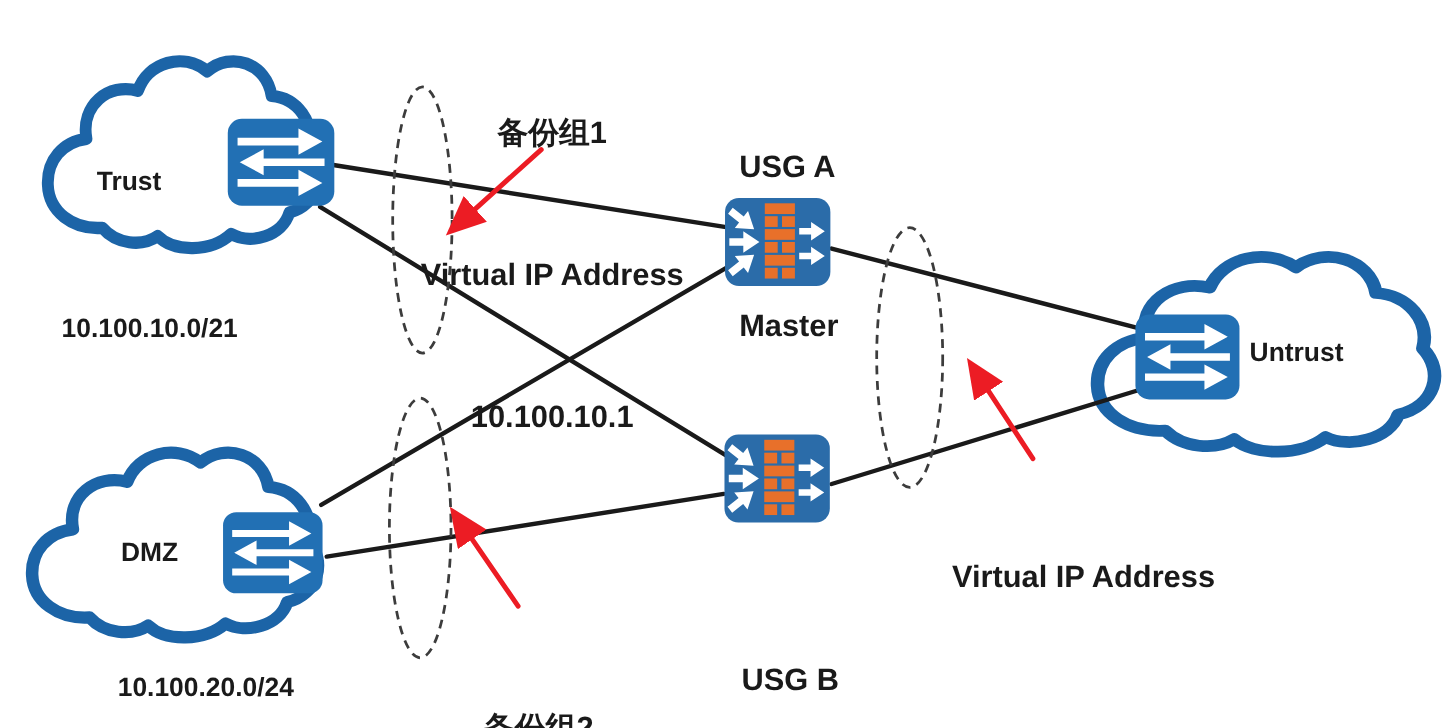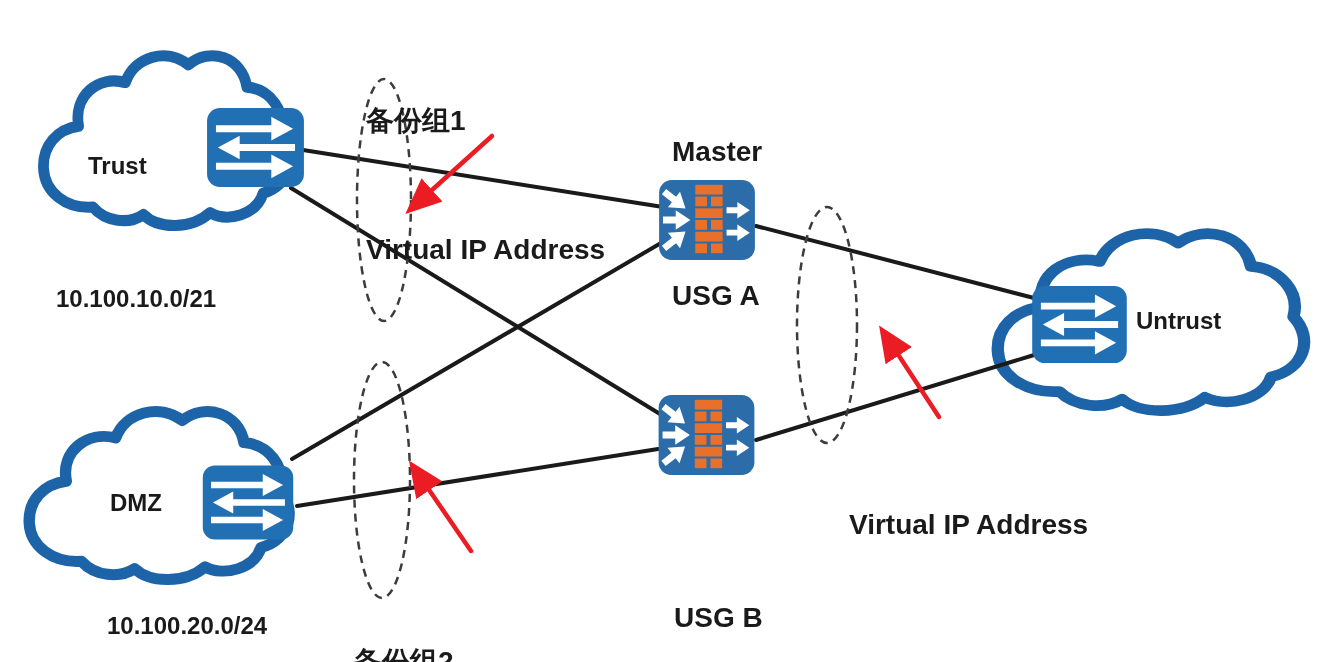--- a/index.html
+++ b/index.html
@@ -5,21 +5,21 @@
   html,body{margin:0;padding:0;background:#ffffff;}
   .stage{position:relative;width:1324px;height:662px;background:#ffffff;overflow:hidden;
          font-family:"Liberation Sans","DejaVu Sans",sans-serif;}
   .scene{position:absolute;left:0;top:0;}
   .cloud{fill:#ffffff;stroke:#1c64a7;stroke-linejoin:round;stroke-linecap:round;}
   .link{stroke:#1a1a1a;stroke-width:4;stroke-linecap:round;}
   .grp-ellipse{fill:none;stroke:#3c3c3c;stroke-width:2.5;stroke-dasharray:8 6;}
   .pointer{stroke:#ec1c24;stroke-width:4.5;stroke-linecap:round;}
   .lbl{position:absolute;font-weight:700;font-size:24px;color:#1a1a1a;white-space:pre;}
   .fwlbl{position:absolute;font-weight:700;font-size:28px;color:#1a1a1a;line-height:48px;white-space:pre;}
-  .grp{position:absolute;width:272px;font-weight:700;font-size:28px;color:#1a1a1a;white-space:pre;}
+  .grp{position:absolute;width:272px;text-align:center;font-weight:700;font-size:28px;color:#1a1a1a;white-space:pre;}
   .g1{left:366px;top:13px;line-height:43px;}
   .g2{left:354px;top:549px;line-height:45px;}
   .g3{left:849px;top:420px;line-height:42px;}
 </style>
 </head>
 <body>
 
 <div class="stage">
 
   <svg class="scene" width="1324" height="662" viewBox="0 0 1324 662">
@@ -97,31 +97,32 @@
   </svg>
 
   <div class="lbl" style="left:88px;top:152px">Trust</div>
   <div class="lbl" style="left:110px;top:489px">DMZ</div>
   <div class="lbl" style="left:1136px;top:307px">Untrust</div>
 
   <div class="lbl" style="left:56px;top:285px">10.100.10.0/21</div>
   <div class="lbl" style="left:107px;top:612px">10.100.20.0/24</div>
 
   <div class="fwlbl" style="left:672px;top:32px">
+    <div>USG A</div>
     <div>Master</div>
-    <div>USG A</div>
   </div>
   <div class="fwlbl" style="left:674px;top:505px;line-height:45px">
     <div>USG B</div>
     
   </div>
 
   <div class="grp g1">
     <div>备份组1</div>
     <div>Virtual IP Address</div>
+    <div>10.100.10.1</div>
   </div>
   <div class="grp g2">
     <div>备份组2</div>
     
   </div>
   <div class="grp g3">
     <div>Virtual IP Address</div>
     
   </div>
 

